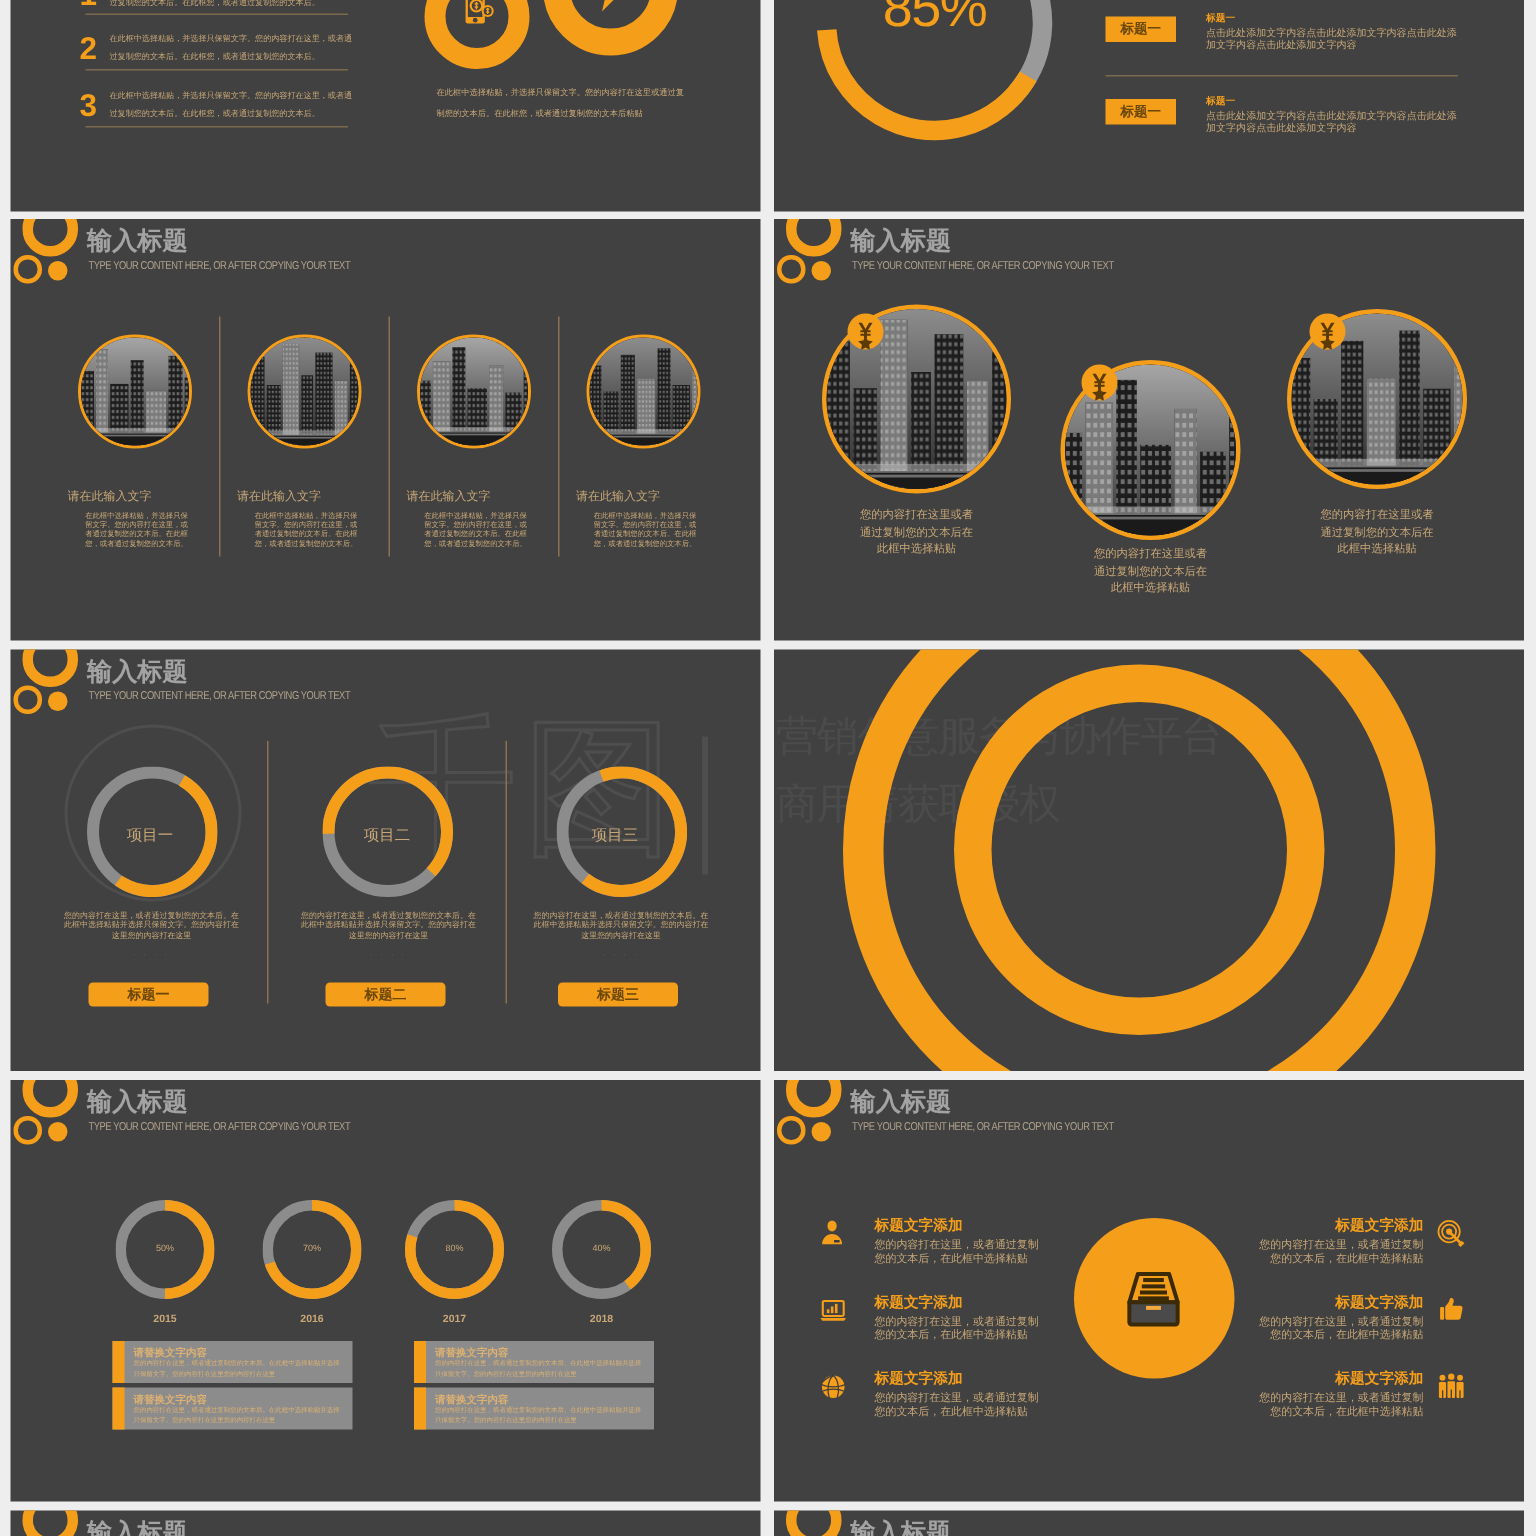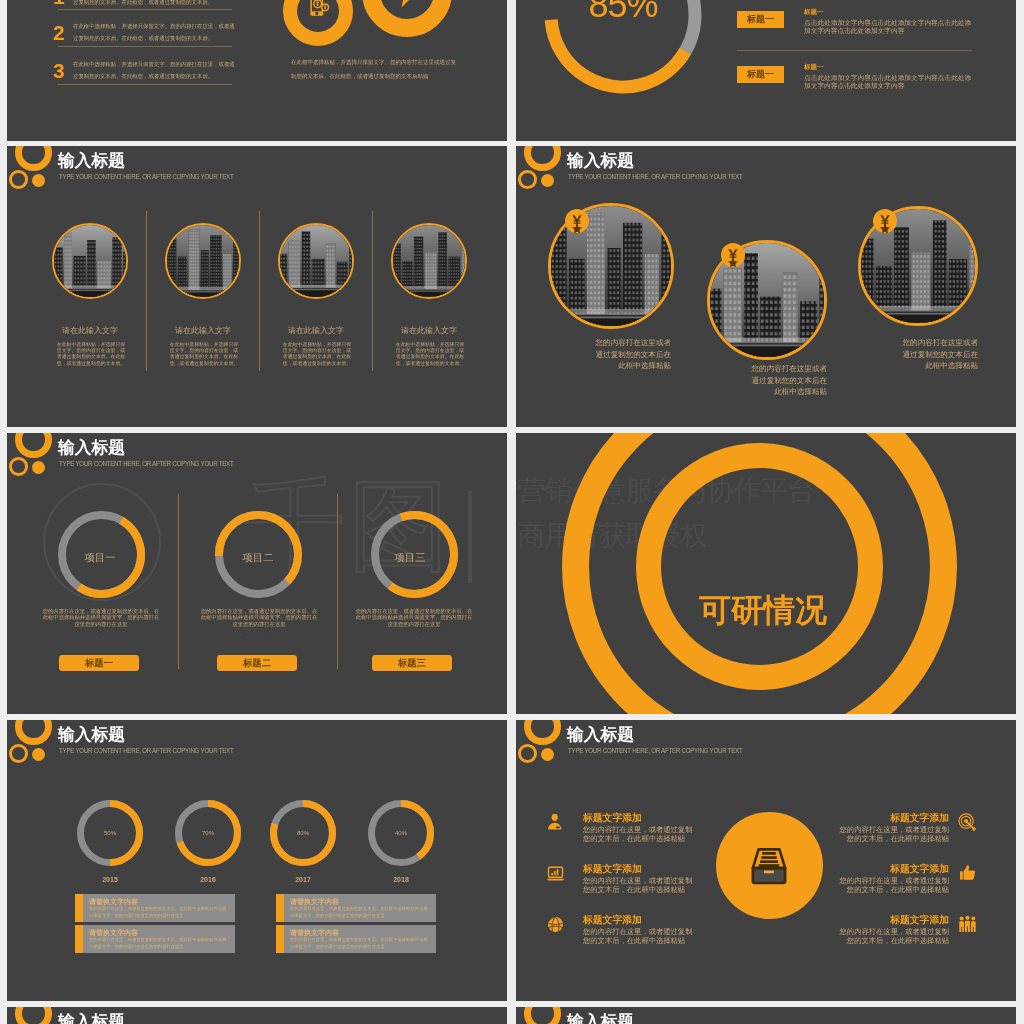--- a/index.html
+++ b/index.html
@@ -7,21 +7,21 @@
   body{width:1024px;height:1024px;background:#eeeeee;overflow:hidden;
        font-family:"Liberation Sans",sans-serif;-webkit-font-smoothing:antialiased;}
   #page{position:relative;width:1024px;height:1024px;background:#eeeeee;}
   .slide{position:absolute;width:500px;height:281px;background:#414141;overflow:hidden;}
   .sl-col1{left:7px;}
   .sl-col2{left:516px;}
 
   
   .hdr{position:absolute;left:0;top:0;width:100%;height:54px;}
   .hdr .h-title{position:absolute;left:51px;top:4px;font-size:16.8px;font-weight:bold;
-      color:#ffffff;letter-spacing:0px;line-height:22px;}
+      color:#a3a3a3;letter-spacing:0px;line-height:22px;}
   .hdr .h-sub{position:absolute;left:52px;top:26px;font-size:7.6px;color:#b0a28c;
       letter-spacing:-0.35px;white-space:nowrap;transform:scaleX(.82);transform-origin:left center;}
 
   
   .wm{position:absolute;pointer-events:none;color:rgba(255,255,255,.055);
       font-weight:normal;white-space:nowrap;}
 
   
   .logo-big{position:absolute;left:8px;top:-12px;width:36.5px;height:36.5px;
      border:7px solid #F59E1A;border-radius:50%;box-sizing:border-box;}
@@ -44,26 +44,26 @@
   .s2-head{position:absolute;font-size:6.5px;color:#F59E1A;font-weight:bold;}
   .s2-body{position:absolute;font-size:6.7px;color:#c9a877;line-height:7.6px;width:168px;}
   .s2-rule{position:absolute;height:1px;background:#7d6a4e;left:221px;width:235px;}
 
   
   .photo{position:absolute;border-radius:50%;box-sizing:border-box;
      border:2.5px solid #F59E1A;overflow:hidden;background:#2a2a2a;}
 
   
   .s3-sep{position:absolute;width:1px;background:#8a7250;}
-  .s3-h{position:absolute;font-size:8px;color:#c9a877;text-align:center;width:90px;}
+  .s3-h{position:absolute;font-size:8px;color:#c9a877;width:90px;}
   .s3-b{position:absolute;font-size:4.9px;color:#c9a877;line-height:6.2px;width:72px;text-align:center;word-break:break-all;}
 
   
   .s4-badge{position:absolute;width:24px;height:24px;border-radius:50%;background:#F59E1A;}
-  .s4-b{position:absolute;font-size:7.55px;color:#c9a877;line-height:11.6px;text-align:right;width:120px;white-space:pre-line;}
+  .s4-b{position:absolute;font-size:7.55px;color:#c9a877;line-height:11.6px;text-align:center;width:120px;white-space:pre-line;}
 
   
   .s5-lbl{position:absolute;font-size:10.3px;color:#c9a877;text-align:center;width:80px;line-height:12px;}
   .s5-b{position:absolute;font-size:5.3px;color:#c9a877;line-height:6.4px;width:120px;text-align:center;}
   .s5-dots{position:absolute;font-size:5px;color:#6f6f6f;text-align:center;width:128px;letter-spacing:2px;}
   .s5-btn{position:absolute;width:80px;height:16px;background:#F59E1A;border-radius:3px;
      color:#6b4708;font-size:9.3px;font-weight:bold;text-align:center;line-height:16px;}
   .s5-sep{position:absolute;width:1px;background:#8a7250;}
 
   
@@ -411,21 +411,20 @@
   <div class="s5-btn" style="left:365px;top:222px">标题三</div>
   <div class="s5-sep" style="left:171px;top:61px;height:175px"></div>
   <div class="s5-sep" style="left:330px;top:61px;height:175px"></div>
 </div>
 
 <div class="slide sl-col2" style="top:433px">
   <div class="wm" style="left:1.4px;top:84.4px;font-size:28px;letter-spacing:-1px">商用请获取授权</div>
   <div class="wm" style="left:1.4px;top:39.4px;font-size:28px;letter-spacing:-1px">营销创意服务与协作平台</div>
   <div class="s6-ring" style="left:46px;top:-64px;width:395px;height:395px;border-width:27.5px"></div>
   <div class="s6-ring" style="left:120px;top:10px;width:247px;height:247px;border-width:25px"></div>
-  <div class="s6-h" style="left:147px;top:160px">可研情况</div>
 </div>
 
 <div class="slide sl-col1" style="top:720px">
   <div class="hdr">
     <div class="logo-big"></div>
     <div class="logo-sm"></div>
     <div class="logo-dot"></div>
     <div class="h-title">输入标题</div>
     <div class="h-sub">TYPE YOUR CONTENT HERE, OR AFTER COPYING YOUR TEXT</div>
   </div>

